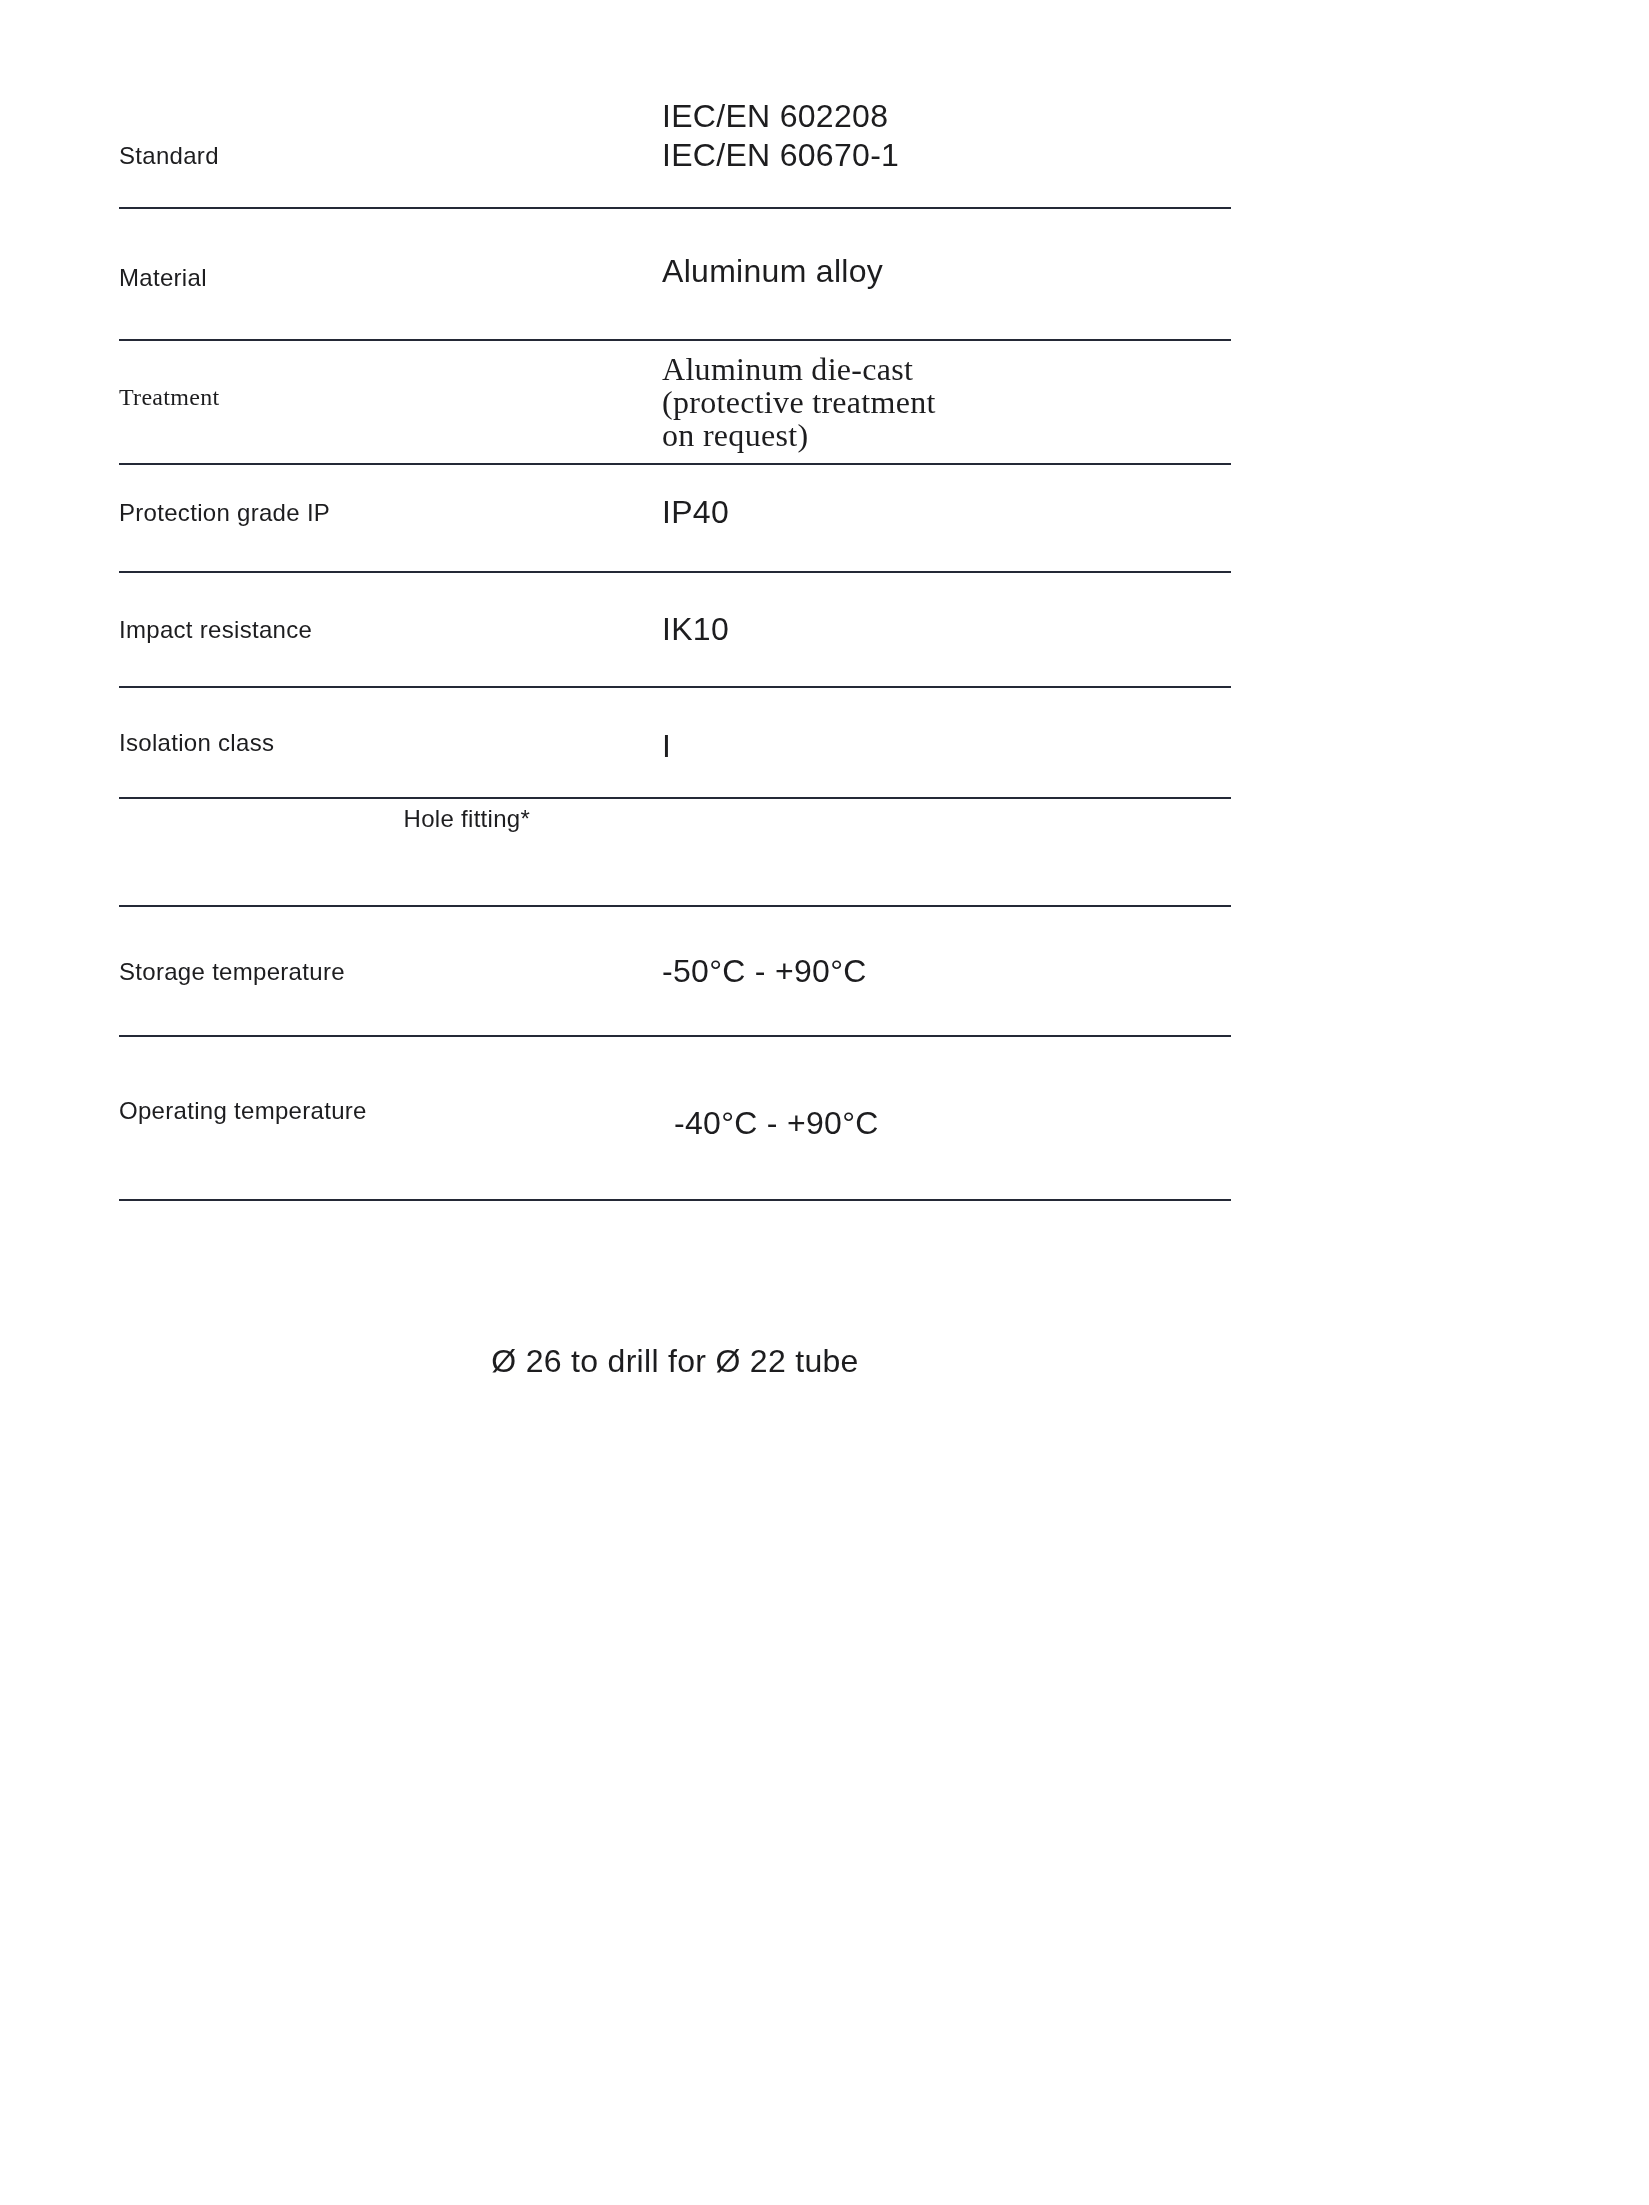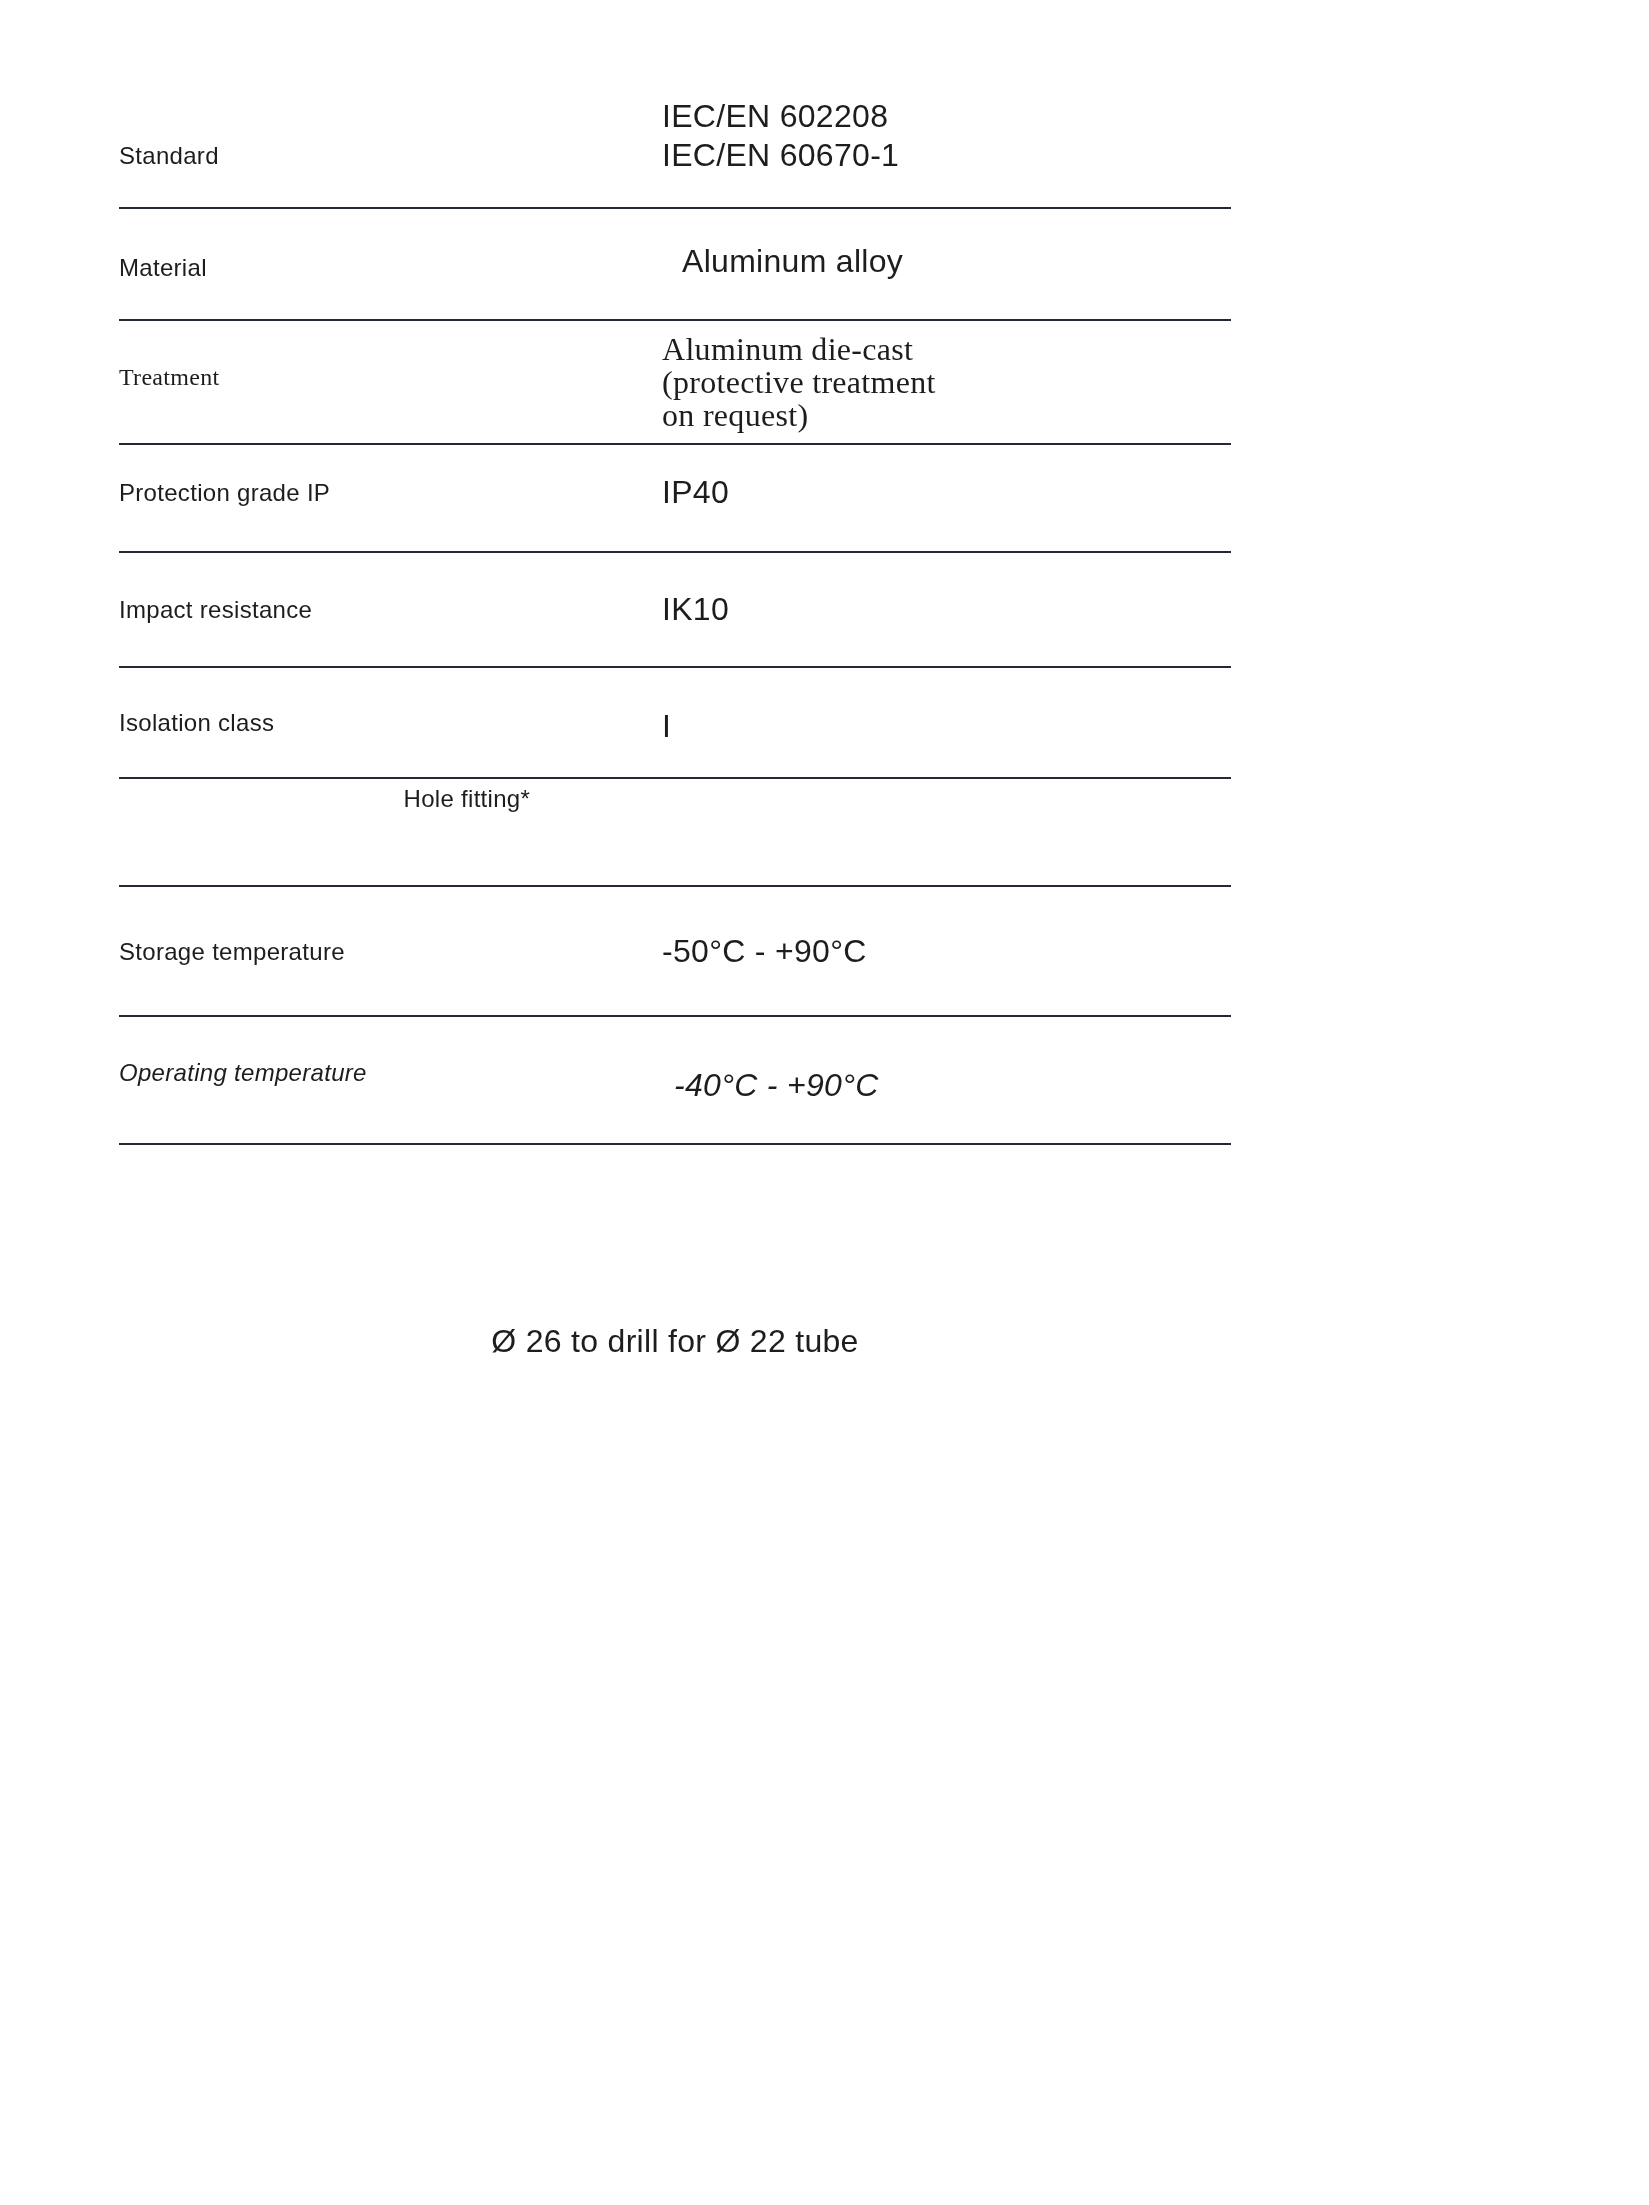--- a/index.html
+++ b/index.html
@@ -37,33 +37,33 @@
   .value {
     flex: 1;
     font-size: 32px;
     line-height: 39px;
     letter-spacing: 0.3px;
   }
   .vline { white-space: nowrap; }
 
   
   .r1 { height: 209px; align-items: flex-end; padding-bottom: 32px; }
-  .r2 { height: 112px; gap: 20px; }
+  .r2 { height: 132px; }
   .r2 .label { transform: translateY(2.6px); }
   .r2 .value { transform: translateY(-3.4px); }
   .r3 { height: 124px; font-family: Liberation Serif, serif; }
   .r3 .label { transform: translateY(-5.1px); }
   .r3 .vline { line-height: 33px; }
   .r4 { height: 108px; padding-bottom: 10.2px; }
   .r5 { height: 115px; }
   .r6 { height: 111px; }
   .r6 .value { transform: translateY(4.3px); }
   .r7 { height: 108px; flex-direction: column; }
   .r8 { height: 130px; }
-  .r9 { height: 128px; font-style: italic; }
+  .r9 { height: 164px; }
   .r9 .label { transform: translateY(-7.7px); }
   .r9 .value { transform: translateY(5.1px); padding-left: 12px; }
 </style>
 </head>
 <body>
 
 <main>
   <section class="spec-table">
 
     <div class="row r1">

